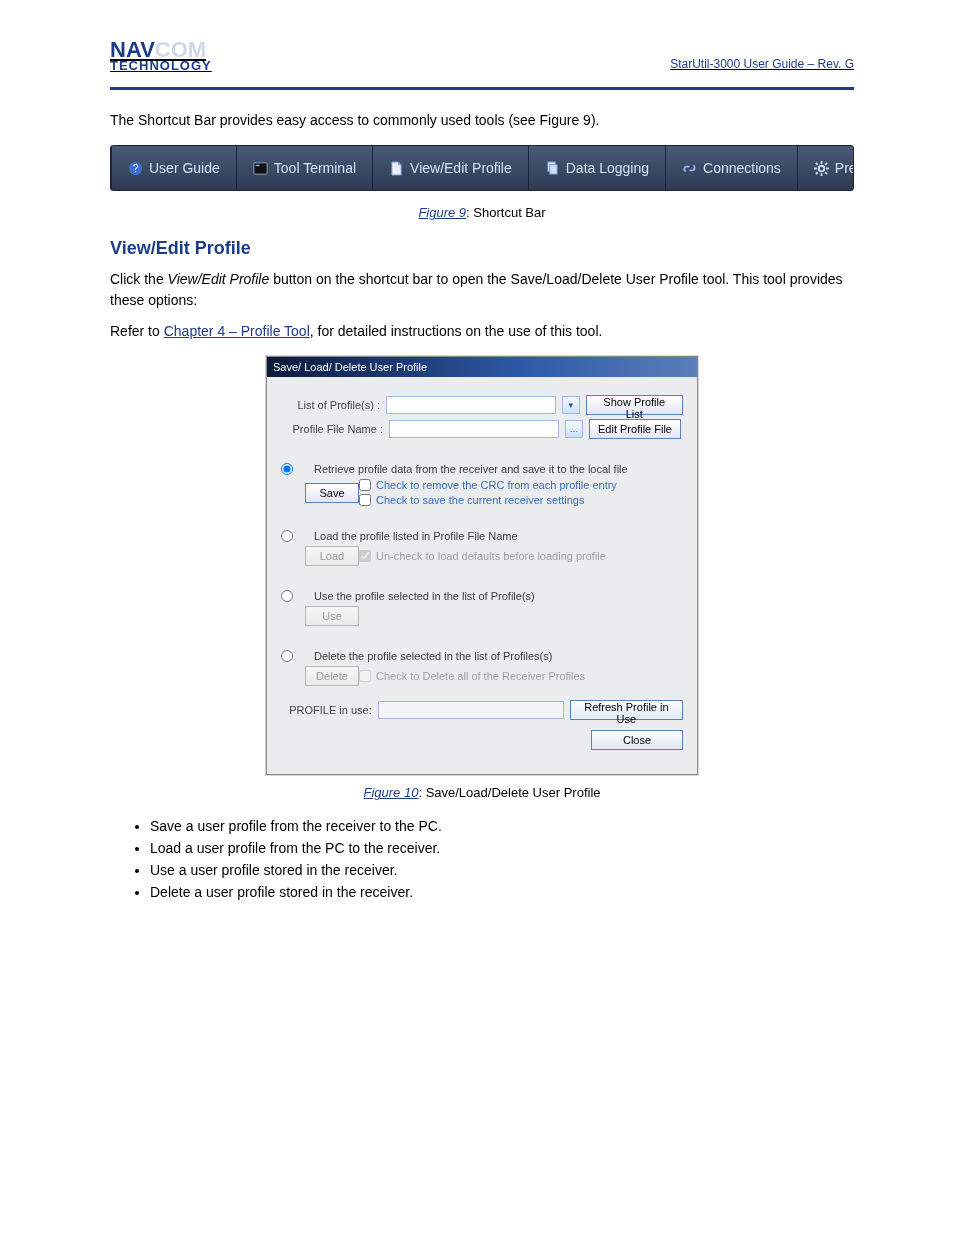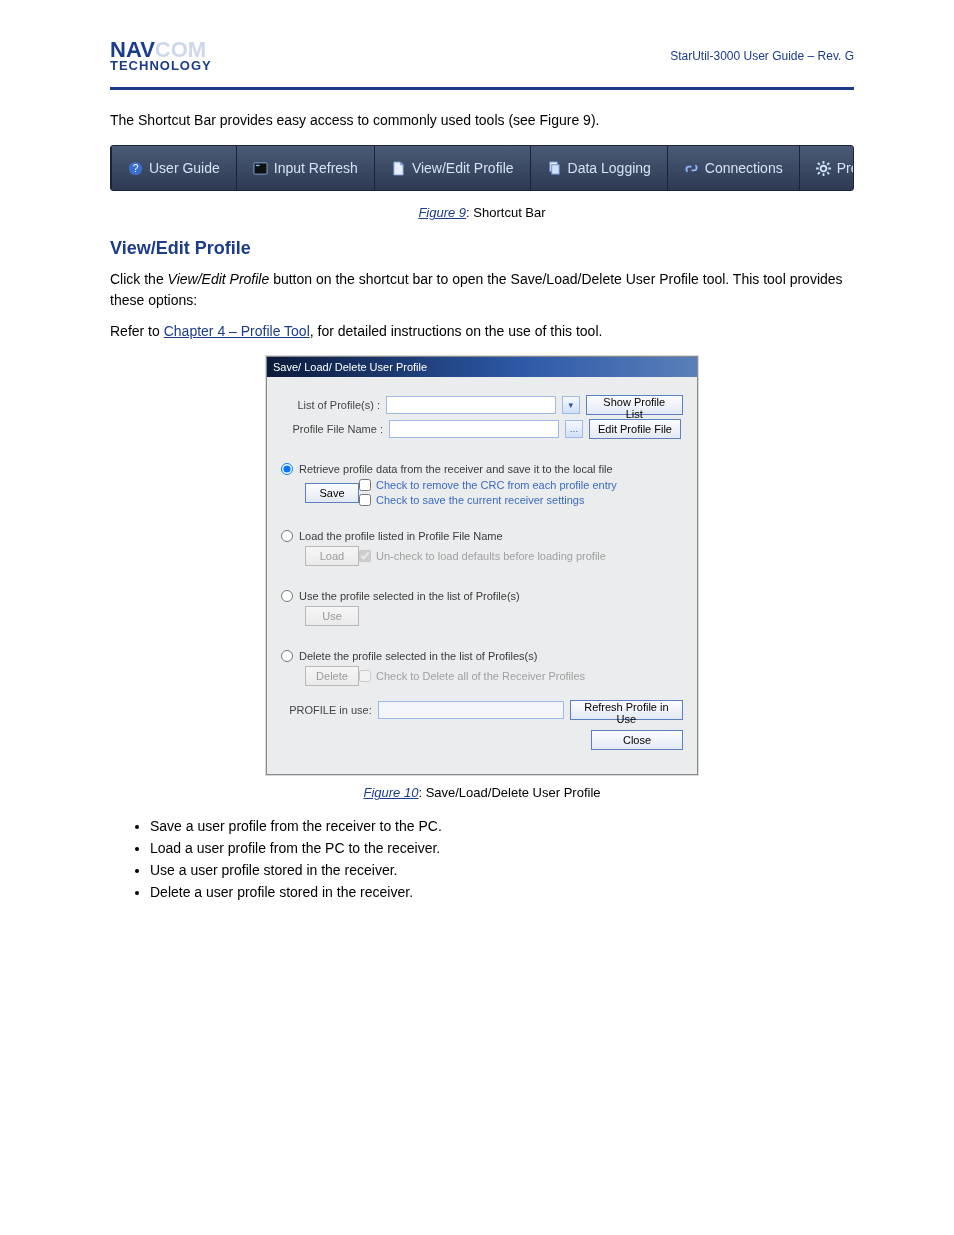--- a/index.html
+++ b/index.html
@@ -10,22 +10,23 @@
     width: 954px;
     font-size: 14px;
     color: #000;
   }
   .page {
     padding: 40px 100px 40px 110px;
   }
   .header {
     display: flex;
     justify-content: space-between;
-    align-items: center;
+    align-items: flex-end;
     margin-bottom: 16px;
+    text-decoration: underline;
   }
   .logo {
     font-family: Arial Black, Arial, sans-serif;
     font-weight: 900;
     line-height: 0.9;
   }
   .logo .l1 { font-size: 22px; letter-spacing: 0px; color: #1b3b8b; }
   .logo .l1 .alt { color: #cfd7ea; }
   .logo .l2 { font-size: 13px; letter-spacing: 1px; color: #1b3b8b; }
   .doc-title {
@@ -153,21 +154,21 @@
     border-color: #b8b8b8;
     color: #9a9a9a;
     background: linear-gradient(#f6f6f6,#eaeaea);
     cursor: default;
   }
   .btn.sm { min-width: 54px; padding: 0 8px;}
   .section {
     margin: 10px 0 6px 0;
   }
   .opt-row {
-    display:flex; align-items:flex-end; gap:6px; color:#3a3a3a;
+    display:flex; align-items:flex-end; gap:21px; color:#3a3a3a;
     margin-bottom: 4px;
     margin-top: 24px;
   }
   .indent { margin-left: 24px; display:flex; align-items:center; }
   .chk-label { color:#3a6bbf; font-size:11px; }
   .chk-label.disabled, .chk-col .disabled { color:#a0a0a0; }
   .radio, .chk {
     width:12px;height:12px; margin:0; cursor:pointer;
   }
   .chk[disabled], .radio[disabled]{cursor:default;}
@@ -227,21 +228,21 @@
       <span>User Guide</span>
     </div>
 
     <div class="sb-item">
       <span class="ico">
         <svg viewBox="0 0 16 16">
             <rect x="1" y="2" width="14" height="12" rx="1" fill="#111" stroke="#8aa6d6" stroke-width="1"></rect>
             <rect x="3" y="4" width="4" height="1.5" fill="#7fb4ff"></rect>
           </svg>
       </span>
-      <span>Input Refresh</span>
+      <span>Tool Terminal</span>
     </div>
 
     <div class="sb-item">
       <span class="ico">
         <svg viewBox="0 0 16 16">
             <path d="M3 1h7l3 3v11H3z" fill="#e8eef9" stroke="#6e8fc9"></path>
             <path d="M10 1v3h3" fill="none" stroke="#6e8fc9"></path>
           </svg>
       </span>
       <span>View/Edit Profile</span>

